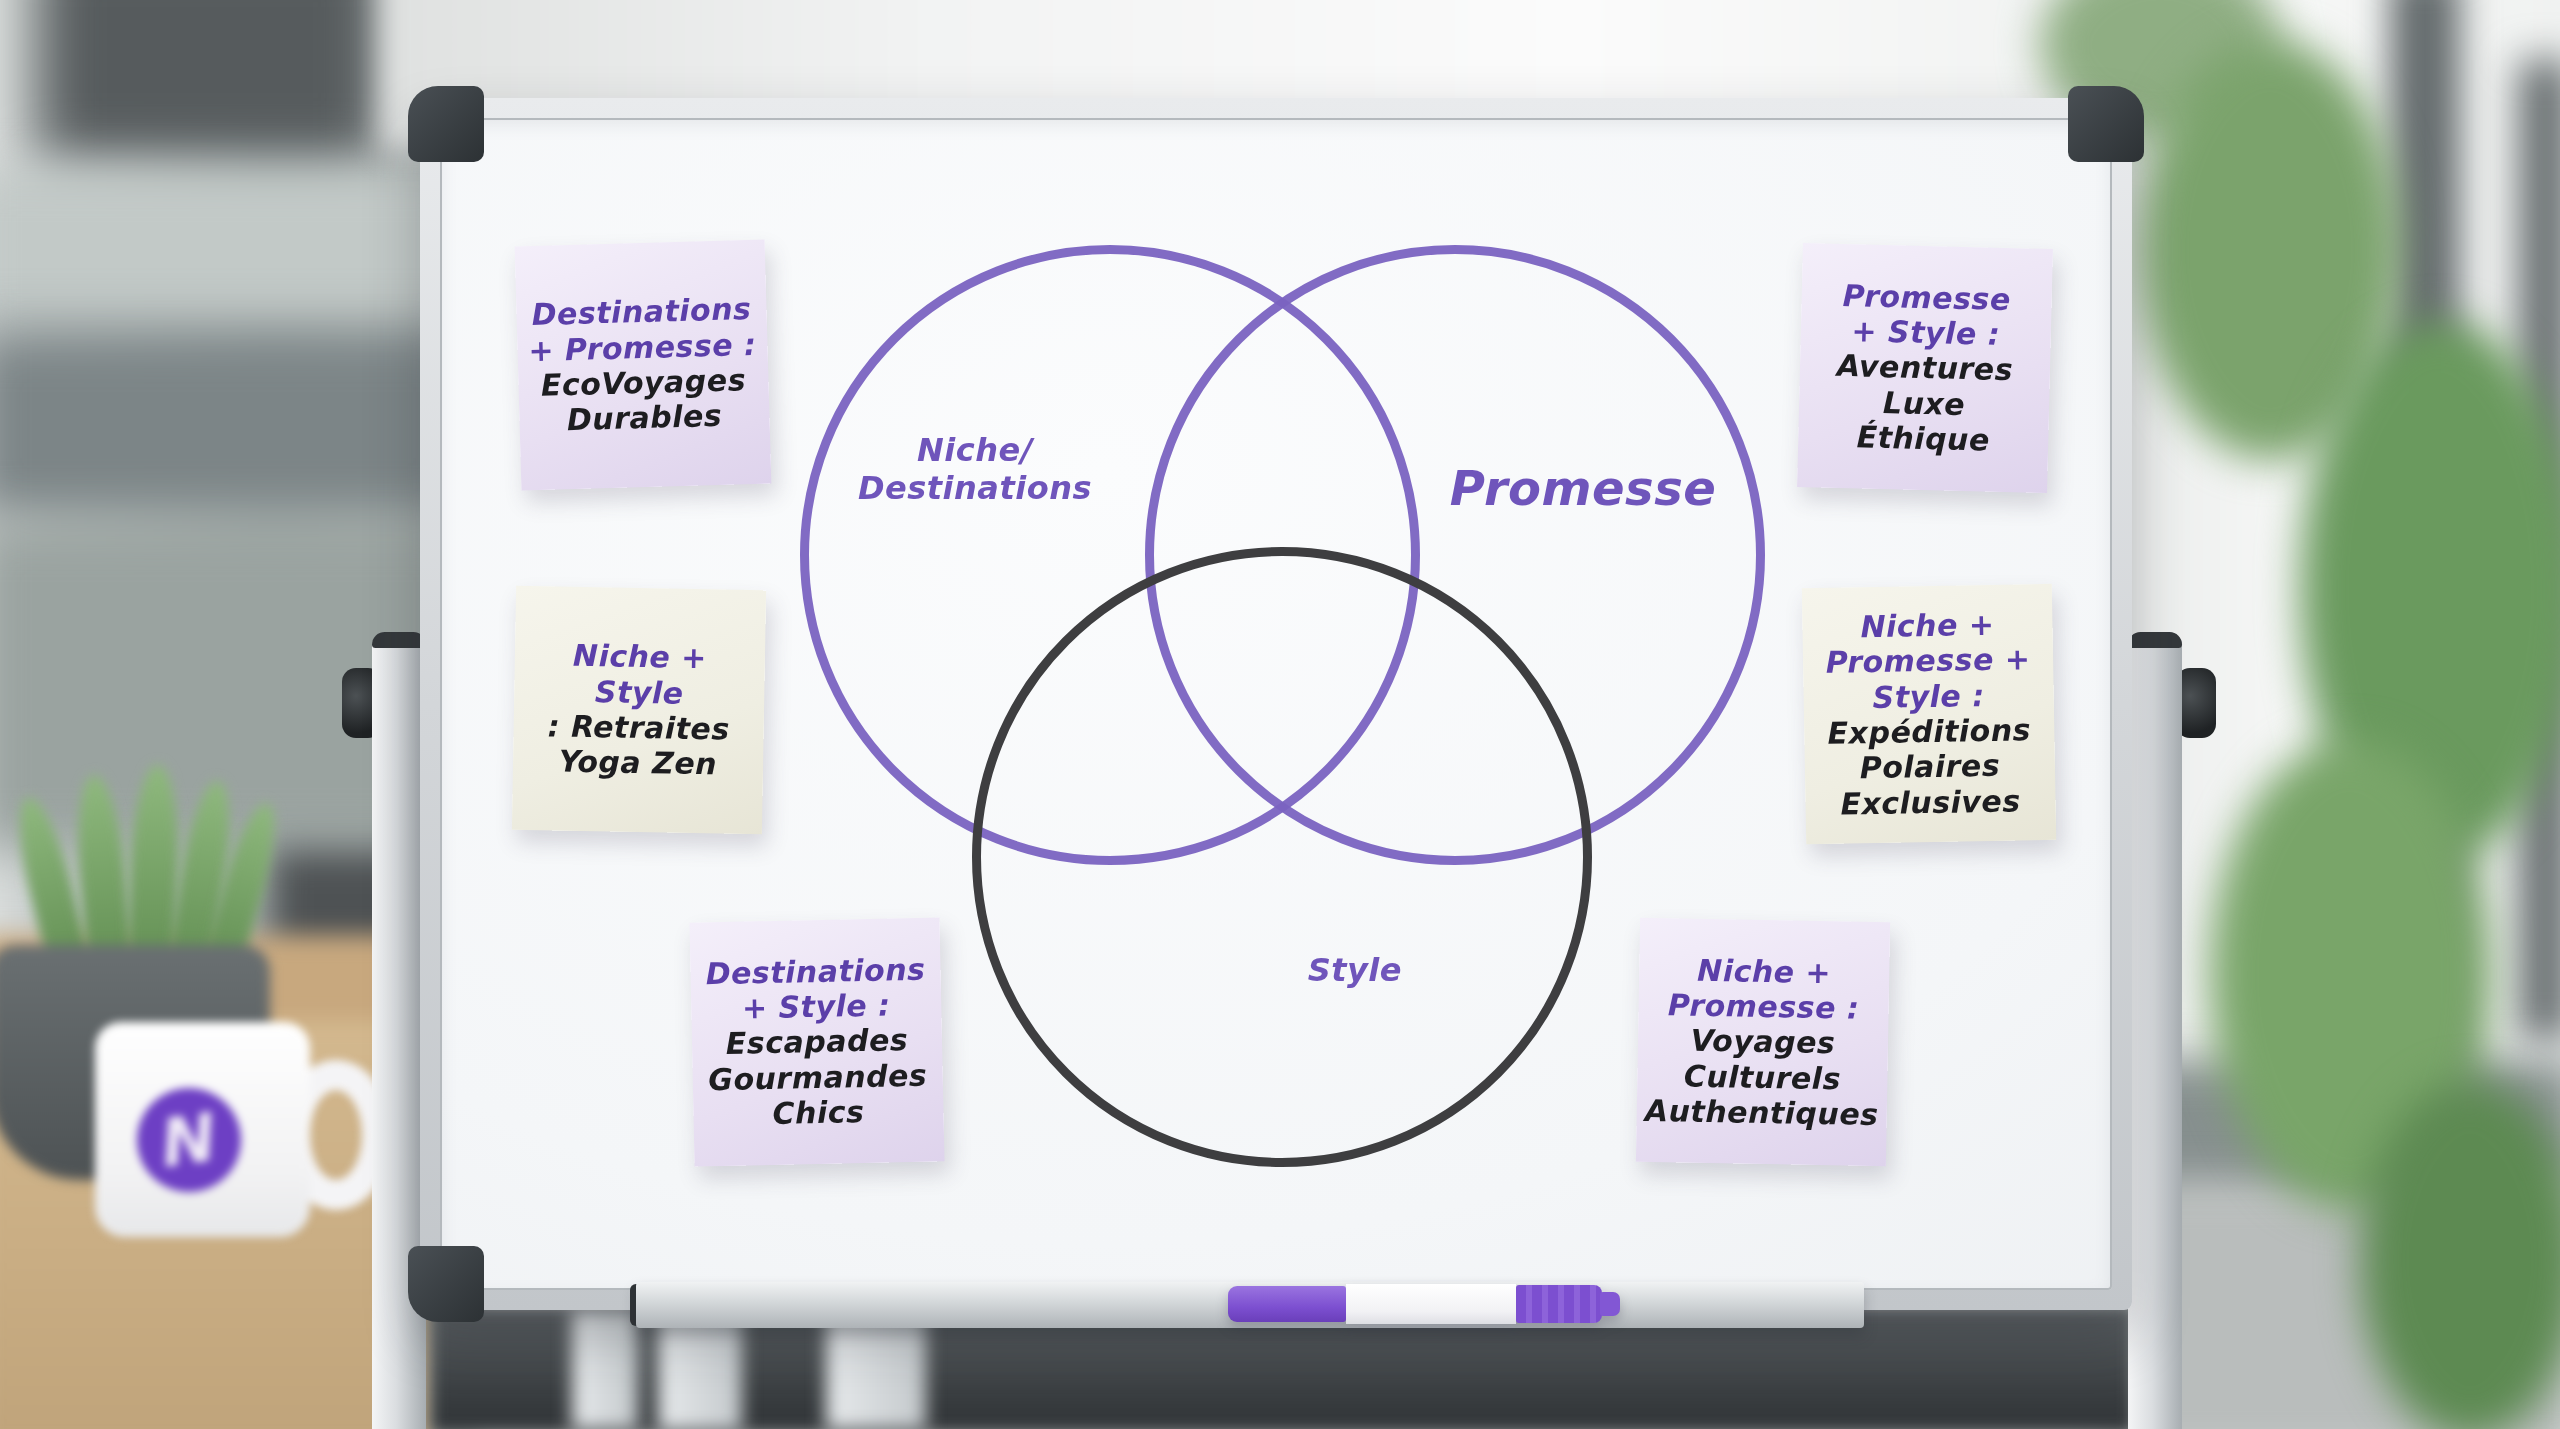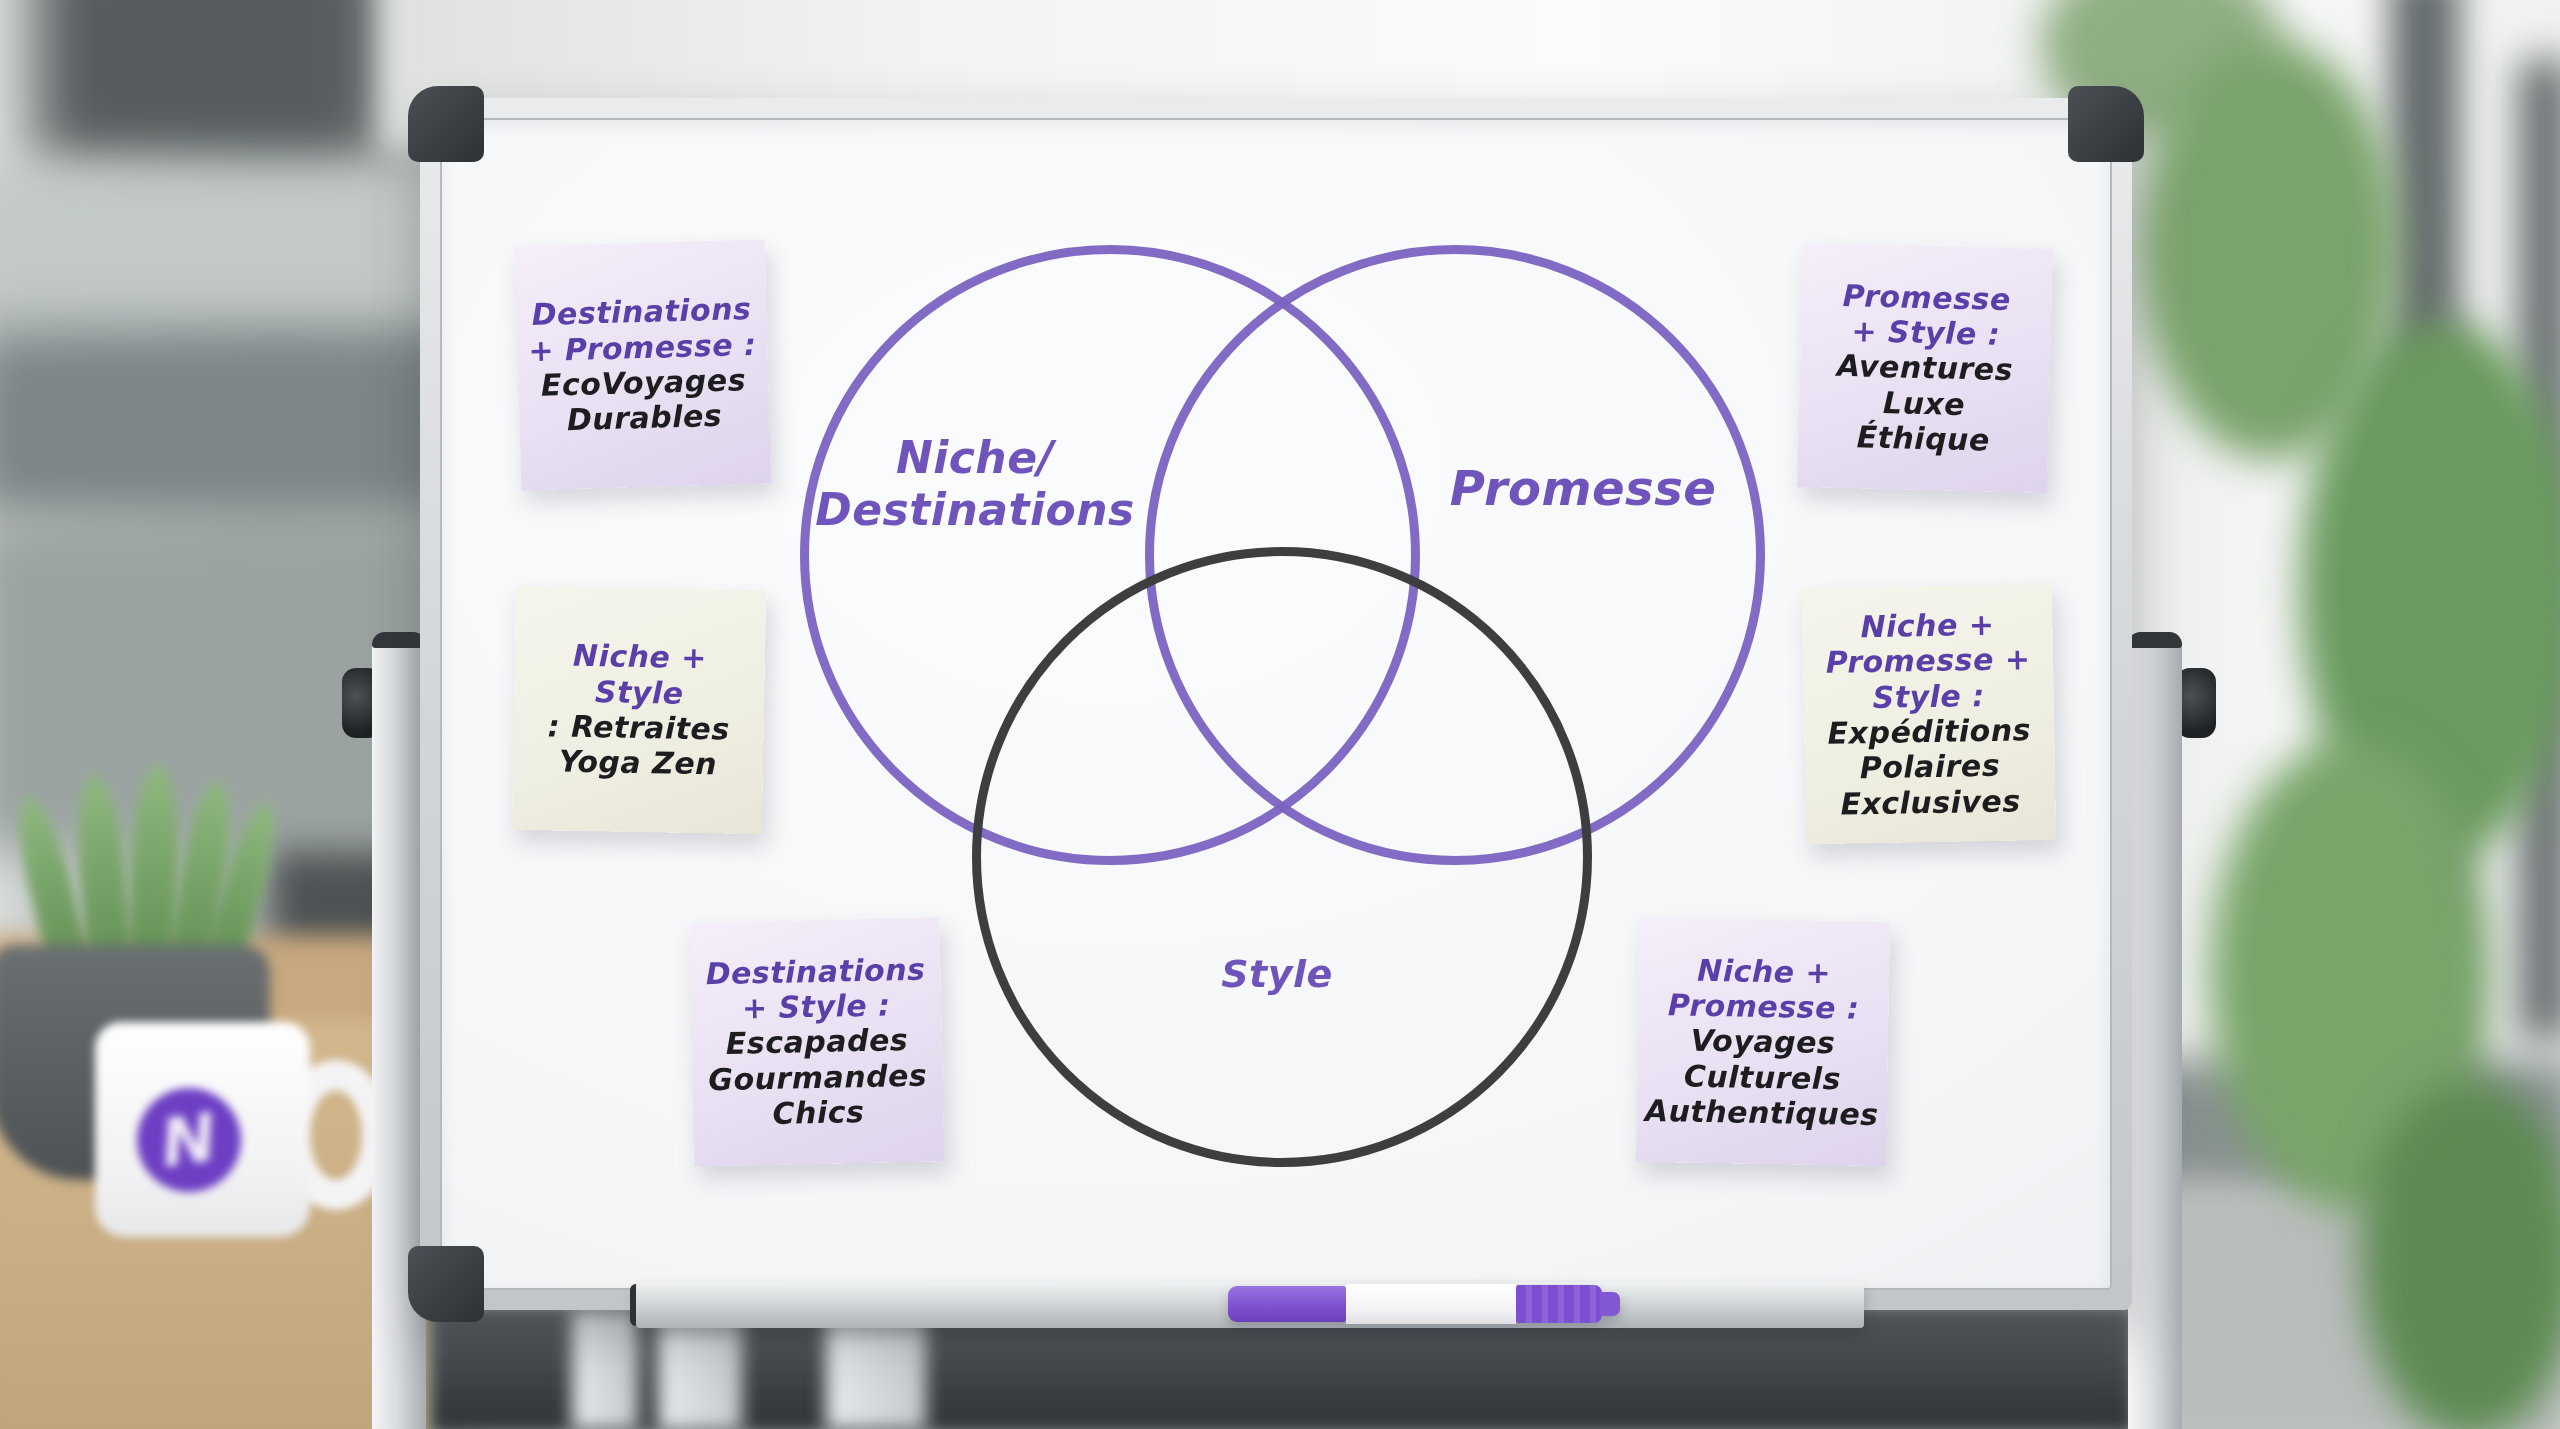--- a/index.html
+++ b/index.html
@@ -83,23 +83,23 @@
   .circle{border-radius:50%;width:620px;height:620px;box-sizing:border-box;}
   .circle-purple{border:9px solid rgba(122,99,193,.95);}
   .circle-black{border:9px solid #3e3e40;}
   .c-niche{left:800px;top:245px;}
   .c-promesse{left:1145px;top:245px;}
   .c-style{left:972px;top:547px;}
 
   .hand{font-style:italic;font-weight:bold;white-space:pre-line;text-align:center;line-height:1.18;
         letter-spacing:.5px;}
   .venn-label{color:#6f55bb;}
-  .lbl-niche{left:790px;top:432px;width:370px;font-size:44px;}
+  .lbl-niche{left:790px;top:432px;width:370px;font-size:32px;}
   .lbl-promesse{left:1418px;top:460px;width:330px;font-size:48px;}
-  .lbl-style{left:1152px;top:952px;width:250px;font-size:38px;}
+  .lbl-style{left:1152px;top:952px;width:250px;font-size:32px;text-align:right;}
   .lbl-center{left:1157px;top:588px;width:250px;font-size:42px;color:#262629;}
 
   
   .note{width:250px;height:244px;display:flex;flex-direction:column;align-items:center;justify-content:center;
         padding:10px;box-sizing:border-box;box-shadow:5px 12px 22px rgba(60,55,85,.18);}
   .lavender{background:linear-gradient(160deg,#f4effa 0%,#e8dff2 60%,#ded3ec 100%);}
   .cream{background:linear-gradient(160deg,#f6f5ec 0%,#efeee2 60%,#e7e5d6 100%);}
   .note-heading{font-size:30px;color:#5b3fa9;}
   .note-body{font-size:30px;color:#1d1d20;}
   .n1{left:518px;top:243px;transform:rotate(-1.6deg);}

